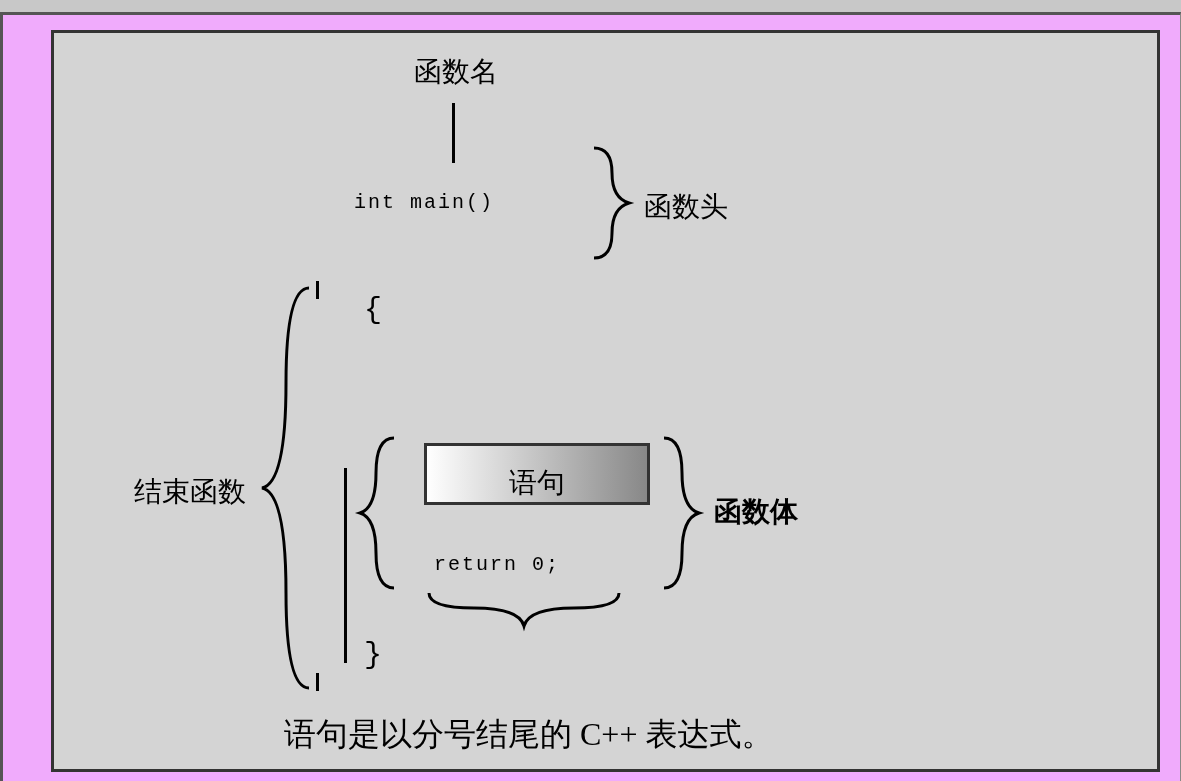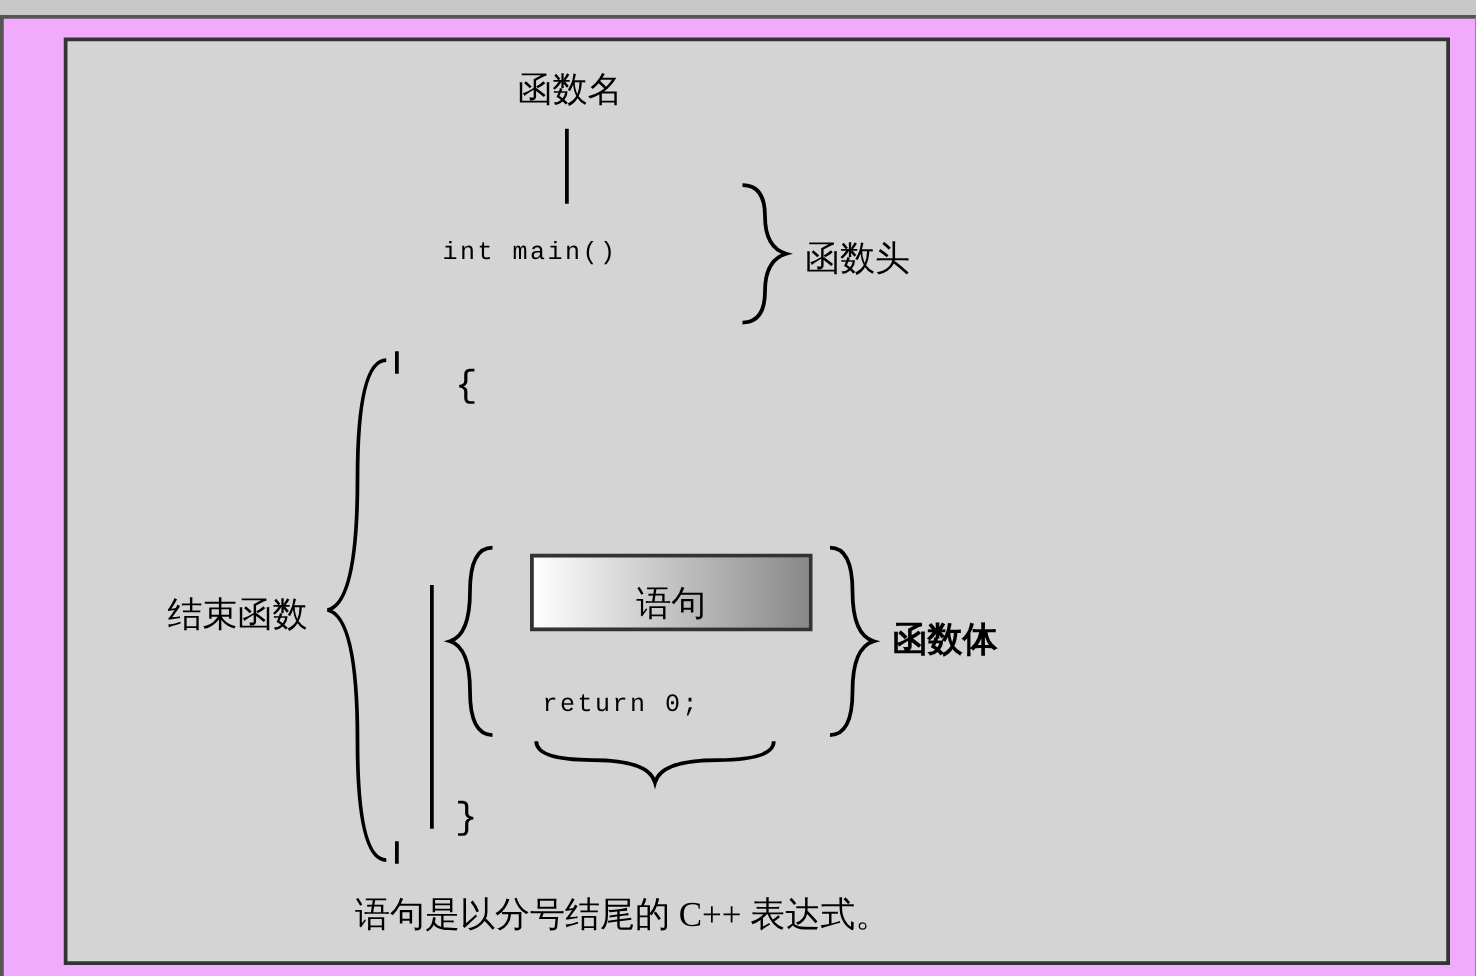--- a/index.html
+++ b/index.html
@@ -62,21 +62,21 @@
     border: 3px solid #333;
     background: linear-gradient(90deg, #fff 0%, #888 100%);
     display: flex;
     align-items: flex-end;
     justify-content: center;
     font-size: 28px;
     color: #000;
   }
   .caption {
     position: absolute;
-    font-size: 28px;
+    font-size: 32px;
     color: #000;
     white-space: nowrap;
     text-align: center;
   }
 </style>
 </head>
 <body>
 
 <div class="outer-border">
   <div class="inner-border">

